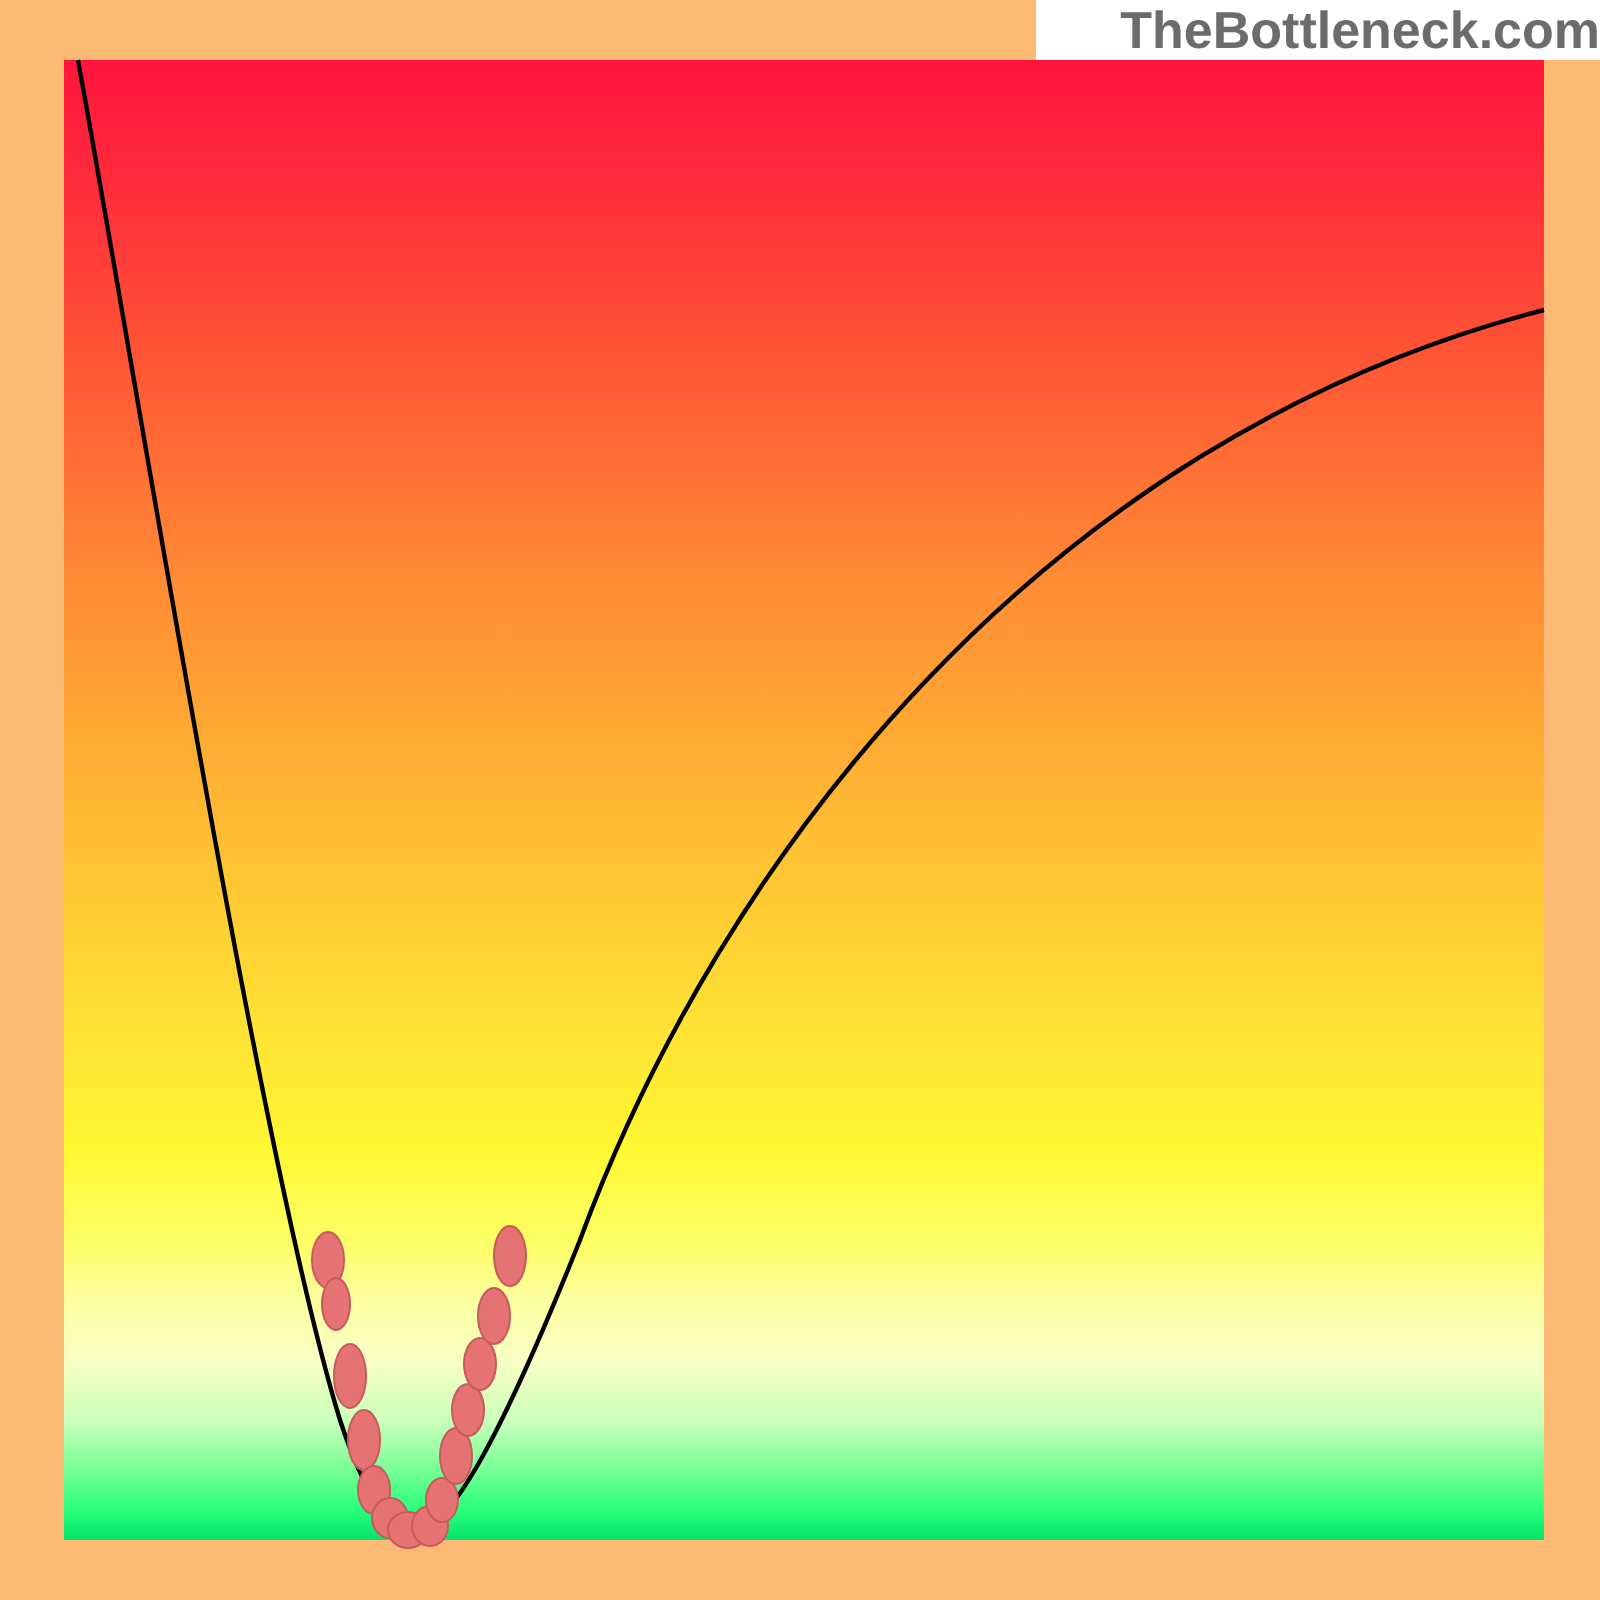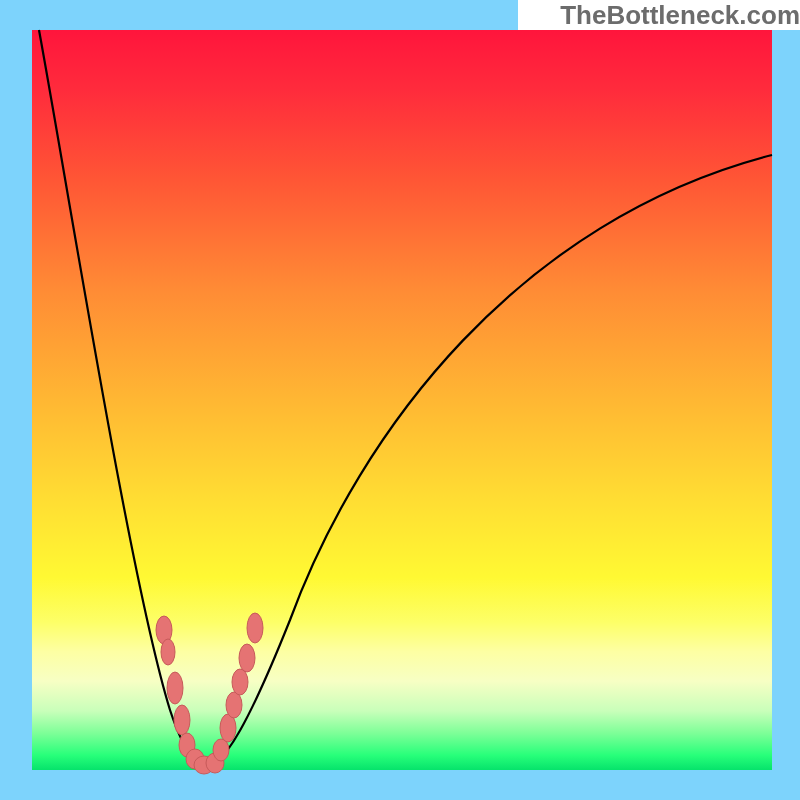--- a/index.html
+++ b/index.html
@@ -10,21 +10,21 @@
     overflow: hidden;
     background: #000000;
     font-family: Arial, Helvetica, sans-serif;
   }
   .frame {
     position: absolute;
     top: 0;
     left: 0;
     width: 800px;
     height: 800px;
-    background: #7dd3fc;
+    background: #fdba74;
   }
   .plot {
     position: absolute;
     background: linear-gradient(
       to bottom,
       #ff153c 0%,
       #ff2b3c 8%,
       #ff5535 20%,
       #ff8b35 35%,
       #ffb733 50%,

